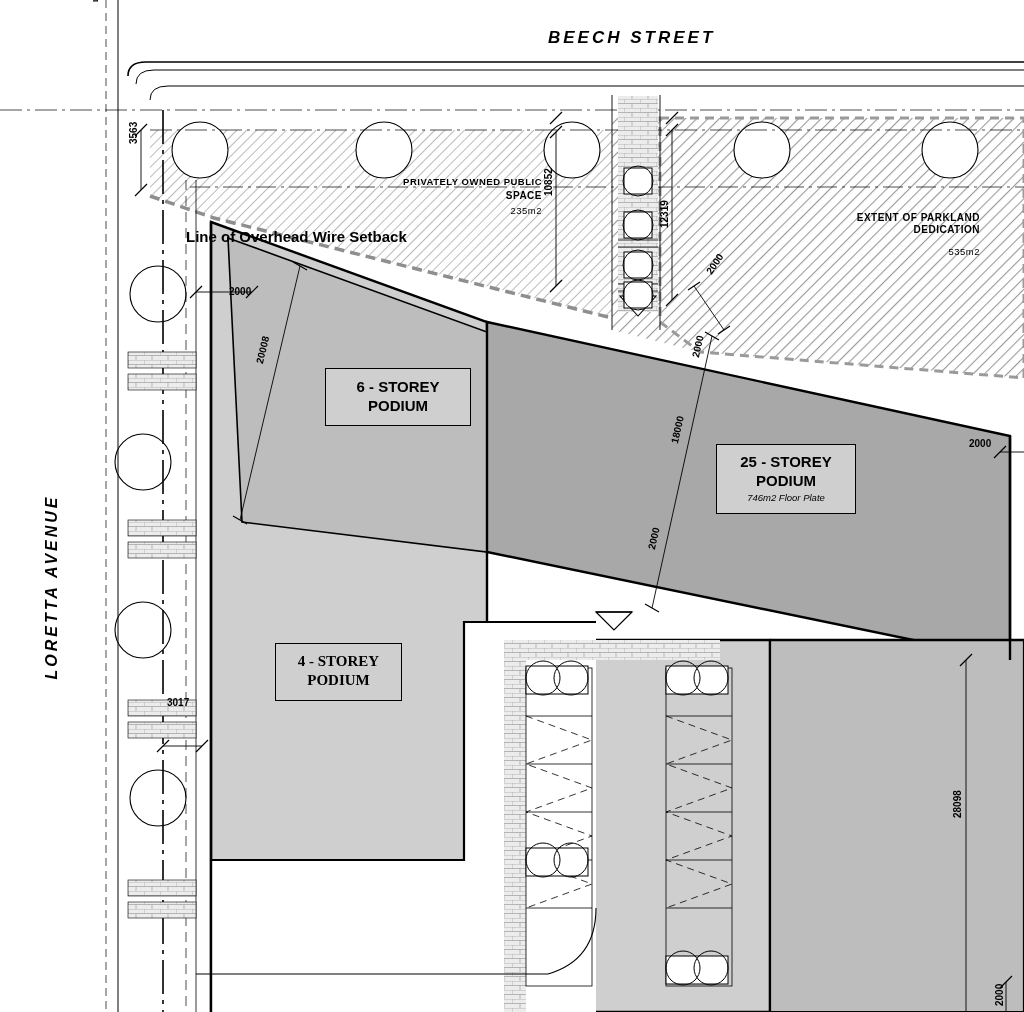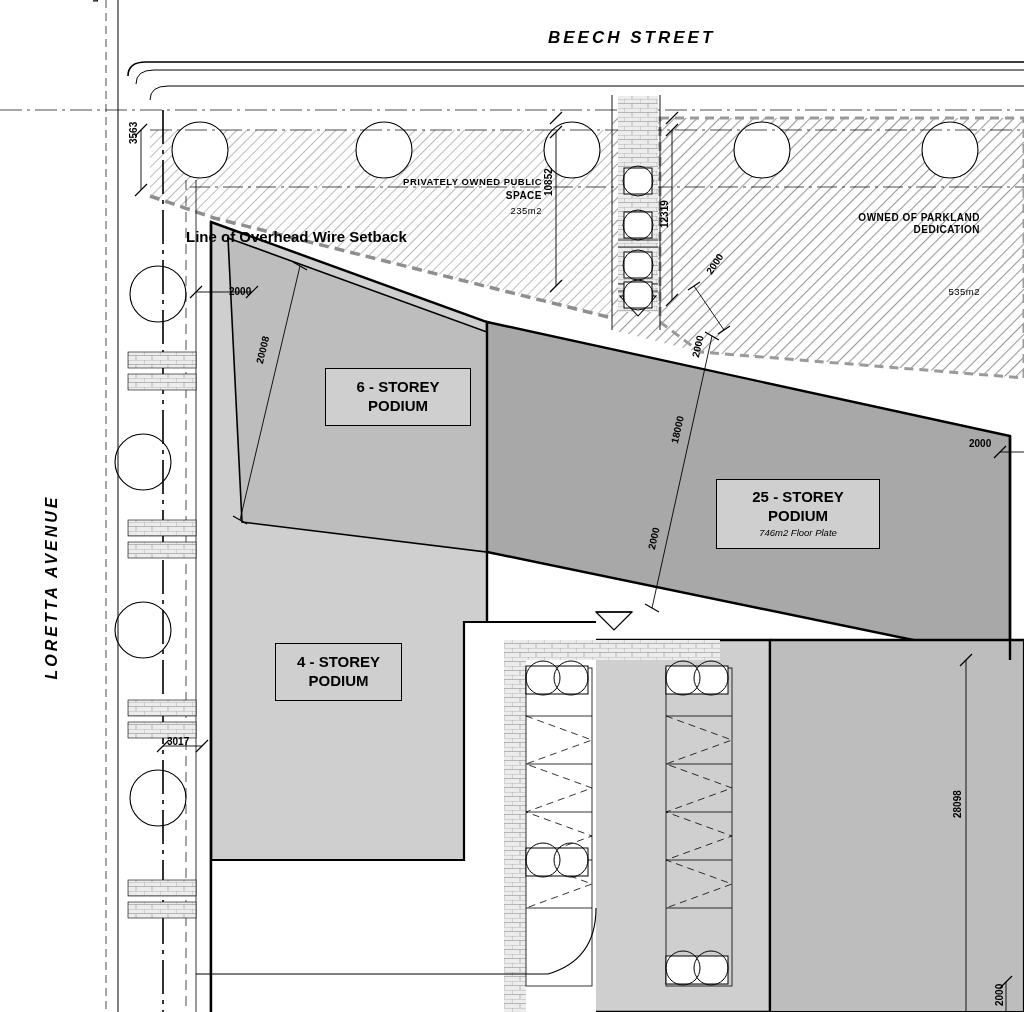--- a/index.html
+++ b/index.html
@@ -226,36 +226,36 @@
 
 <div class="tiny" style="left:91px;top:2px;font-size:8px;transform:rotate(-90deg);
      transform-origin:left top;white-space:nowrap;">Line of C</div>
 
 <div class="tiny" style="left:186px;top:184px;font-size:15px;margin-top:44px;">Line of Overhead Wire Setback</div>
 
 <div class="lbl" style="left:372px;top:176px;font-size:9.5px;width:170px;">PRIVATELY OWNED PUBLIC</div>
 <div class="lbl" style="left:372px;top:190px;font-size:10px;width:170px;">SPACE</div>
 <div class="lbl" style="left:372px;top:205px;font-size:9.5px;width:170px;font-weight:normal;">235m2</div>
 
-<div class="lbl" style="left:760px;top:212px;font-size:10px;width:220px;">OWNED OF PARKLAND</div>
+<div class="lbl" style="left:760px;top:212px;font-size:10px;width:220px;">EXTENT OF PARKLAND</div>
 <div class="lbl" style="left:760px;top:224px;font-size:10px;width:220px;">DEDICATION</div>
-<div class="lbl" style="left:760px;top:246px;font-size:9.5px;width:220px;font-weight:normal;margin-top:40px;">535m2</div>
+<div class="lbl" style="left:760px;top:246px;font-size:9.5px;width:220px;font-weight:normal;">535m2</div>
 
 <div class="boxlbl" style="left:325px;top:368px;width:120px;padding:8px 12px 10px;">
   <div style="font-size:15px;line-height:19px;">6 - STOREY</div>
   <div style="font-size:15px;line-height:19px;">PODIUM</div>
 </div>
 
-<div class="boxlbl" style="left:716px;top:479px;width:130px;padding:7px 16px 8px;">
+<div class="boxlbl" style="left:716px;top:444px;width:130px;padding:7px 4px 8px;">
   <div style="font-size:15px;line-height:19px;">25 - STOREY</div>
   <div style="font-size:15px;line-height:19px;">PODIUM</div>
   <div style="font-size:9.5px;line-height:15px;font-weight:normal;font-style:italic;">746m2 Floor Plate</div>
 </div>
 
-<div class="boxlbl" style="left:275px;top:643px;width:125px;padding:8px 0 10px;">
+<div class="boxlbl" style="left:275px;top:643px;width:125px;padding:8px 0 10px;font-family:Liberation Serif, serif;">
   <div style="font-size:15px;line-height:19px;">4 - STOREY</div>
   <div style="font-size:15px;line-height:19px;">PODIUM</div>
 </div>
 
 <div class="dim" style="left:128px;top:144px;transform:rotate(-90deg);transform-origin:left top;">3563</div>
 
 <div class="dim" style="left:229px;top:286px;">2000</div>
 
 <div class="dim" style="left:254px;top:362px;transform:rotate(-76deg);transform-origin:left top;">20008</div>
 
@@ -268,17 +268,17 @@
 <div class="dim" style="left:690px;top:356px;transform:rotate(-77deg);transform-origin:left top;">2000</div>
 
 <div class="dim" style="left:669px;top:442px;transform:rotate(-77deg);transform-origin:left top;">18000</div>
 
 <div class="dim" style="left:646px;top:548px;transform:rotate(-77deg);transform-origin:left top;">2000</div>
 
 <div class="dim" style="left:969px;top:438px;">2000</div>
 
 <div class="dim" style="left:952px;top:818px;transform:rotate(-90deg);transform-origin:left top;">28098</div>
 
-<div class="dim" style="left:167px;top:736px;">3017</div>
+<div class="dim" style="left:167px;top:697px;">3017</div>
 
 <div class="dim" style="left:994px;top:1006px;transform:rotate(-90deg);transform-origin:left top;">2000</div>
 
 </div>
 
 </body></html>

